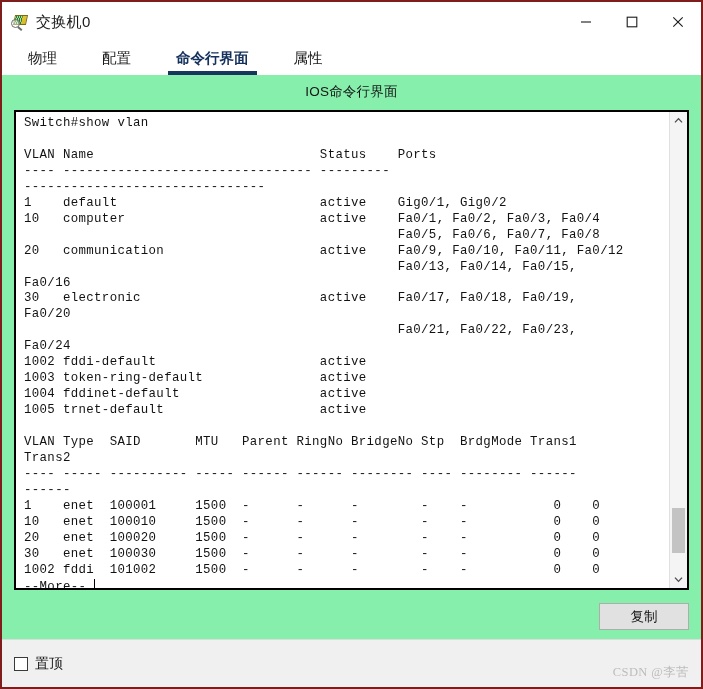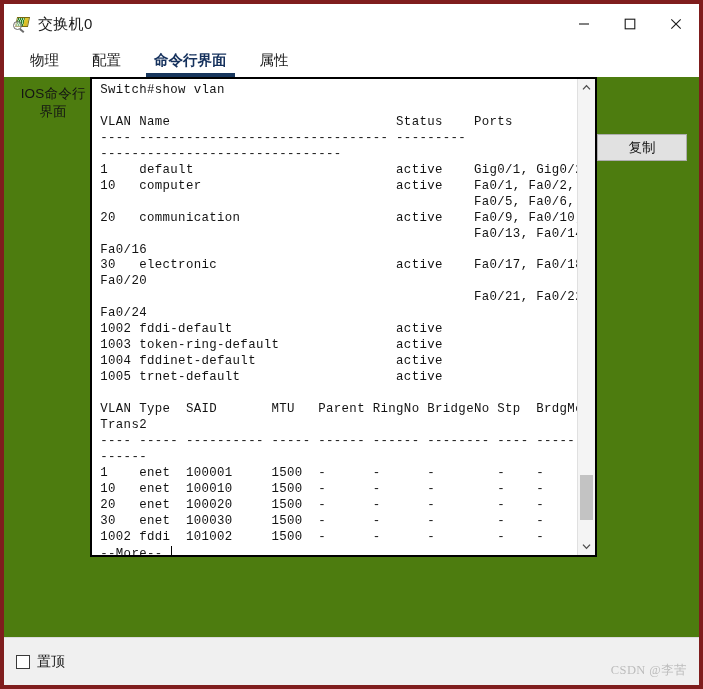--- a/index.html
+++ b/index.html
@@ -13,21 +13,21 @@
     font-family: "Liberation Sans", sans-serif;
     overflow: hidden;
   }
 
   .window {
     position: absolute;
     left: 0; top: 0;
     width: 703px;
     height: 689px;
     background: #ffffff;
-    border: 4px solid #7f1d1d;
+    border: 2px solid #7f1d1d;
     box-sizing: border-box;
     display: flex;
     flex-direction: column;
   }
 
   
   .titlebar {
     height: 40px;
     min-height: 40px;
     background: #ffffff;
@@ -103,20 +103,21 @@
 
   
   .tabbar {
     height: 33px;
     min-height: 33px;
     background: #ffffff;
     display: flex;
     align-items: flex-end;
     padding-left: 16px;
     position: relative;
+    gap: 12px;
   }
   .tab {
     font-size: 14.5px;
     color: #1b1b1b;
     padding: 2px 10px 7px 10px;
     margin-right: 13px;
     position: relative;
     cursor: default;
     white-space: nowrap;
   }
@@ -129,23 +130,23 @@
     position: absolute;
     left: 2px; right: 2px;
     bottom: 0;
     height: 4px;
     background: #17365d;
   }
 
   
   .panel {
     flex: 1;
-    background: #4d7c0f;
-    display: flex;
-    flex-direction: row;
+    background: #86efac;
+    display: flex;
+    flex-direction: column;
     padding: 0 12px;
     box-sizing: border-box;
   }
   .panel-heading {
     text-align: center;
     font-size: 13.5px;
     color: #141414;
     padding: 8px 0 9px 0;
     letter-spacing: 0.2px;
   }
@@ -223,21 +224,20 @@
     background: #e1e1e1;
     border: 1px solid #adadad;
     font-size: 13.5px;
     color: #101010;
     font-family: "Liberation Sans", sans-serif;
     display: flex;
     align-items: center;
     justify-content: center;
     cursor: default;
     box-sizing: border-box;
-    margin-top: 44px;
   }
 
   
   .footer {
     height: 48px;
     min-height: 48px;
     background: #f0f0f0;
     border-top: 1px solid #dcdcdc;
     display: flex;
     align-items: center;

